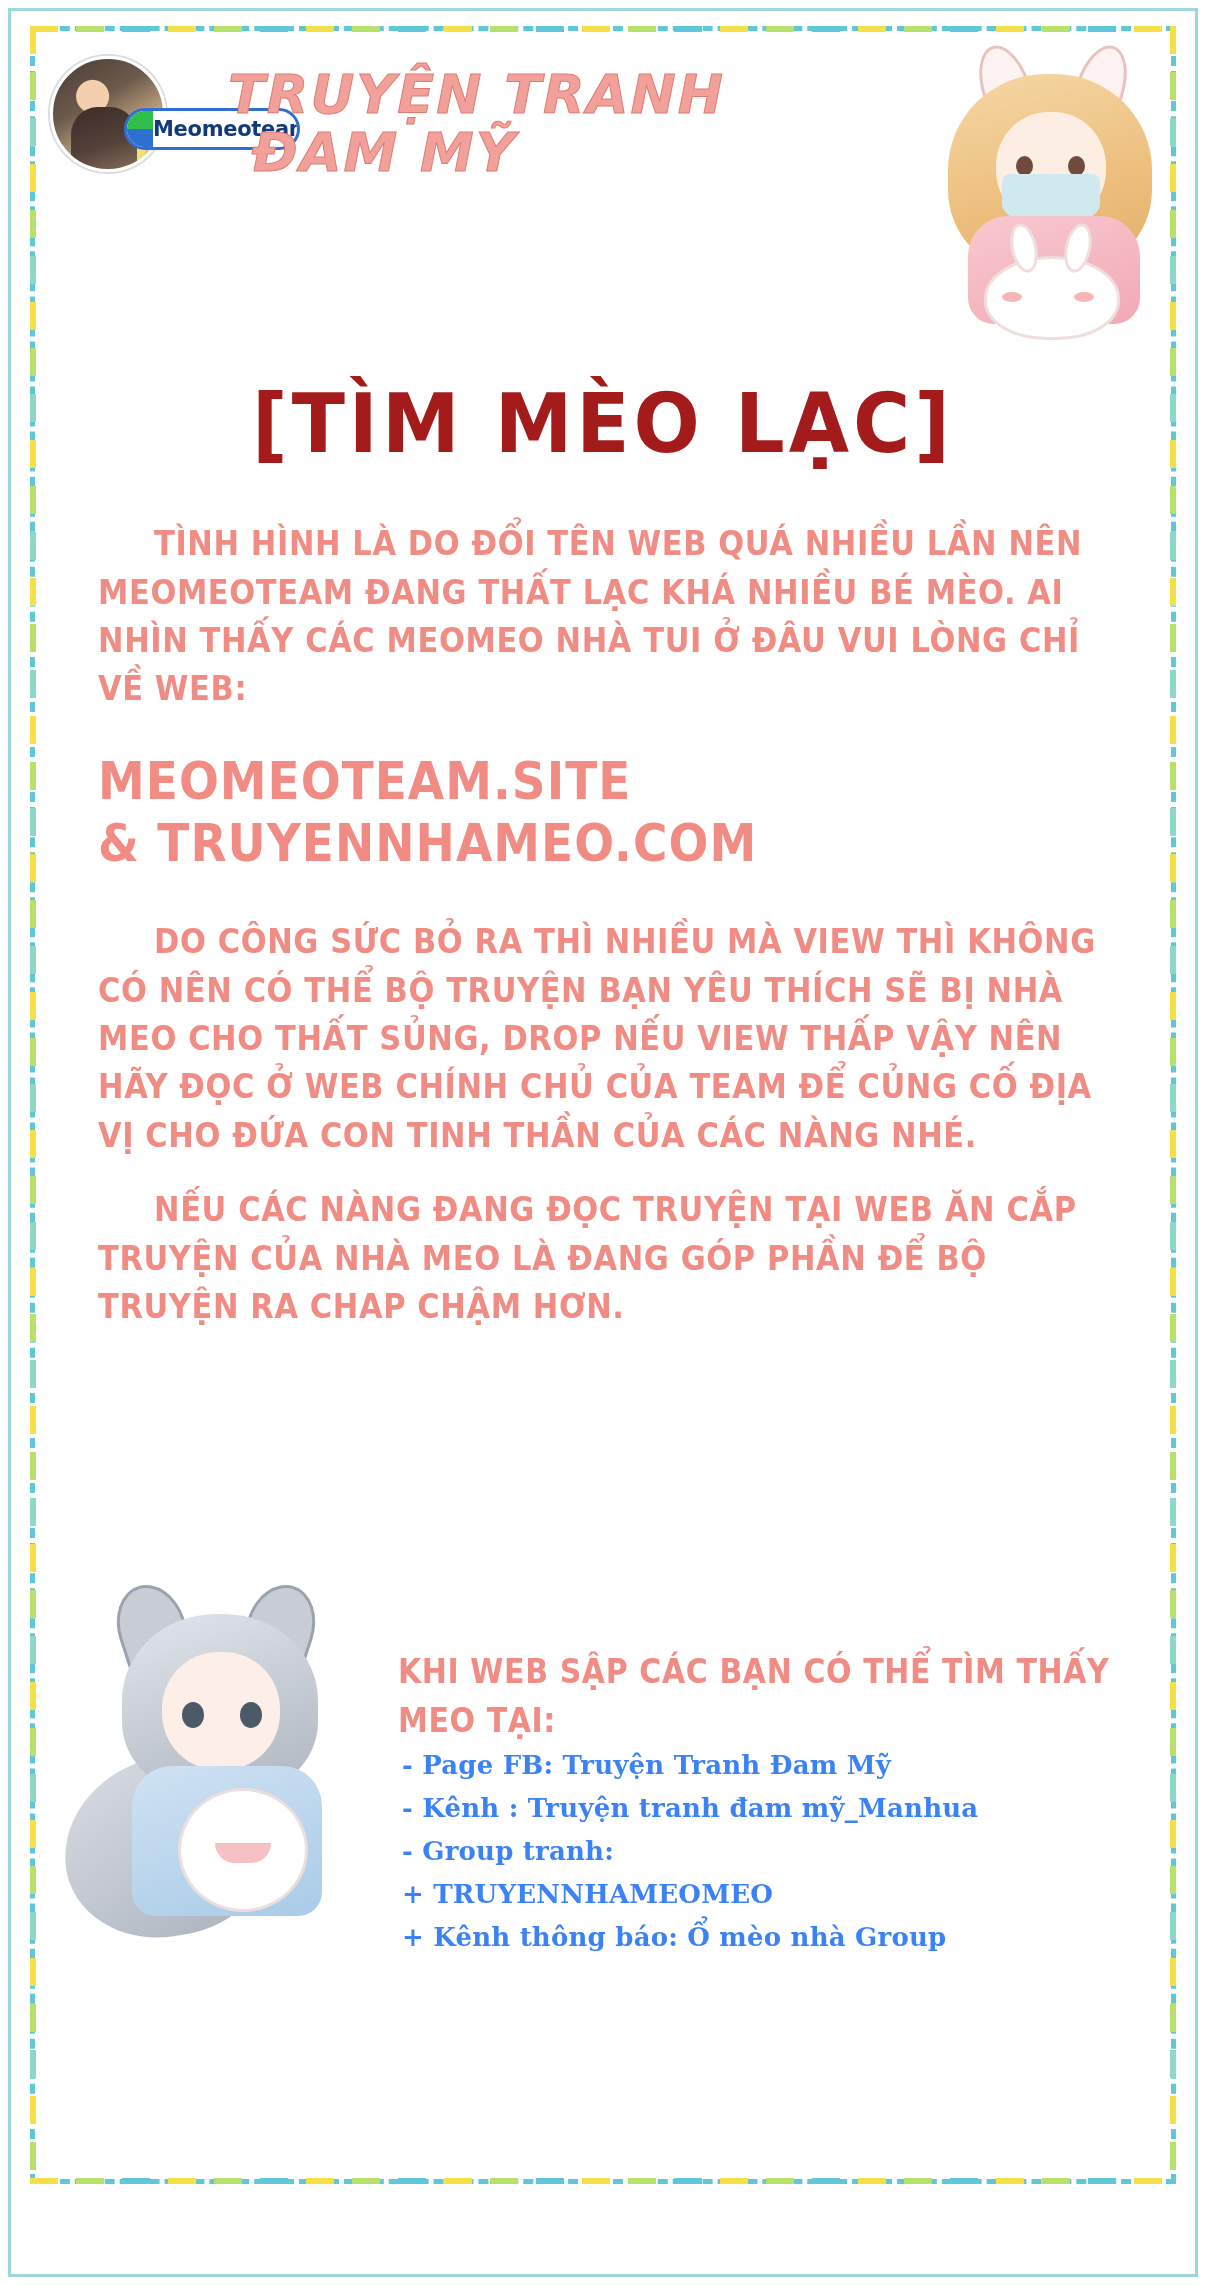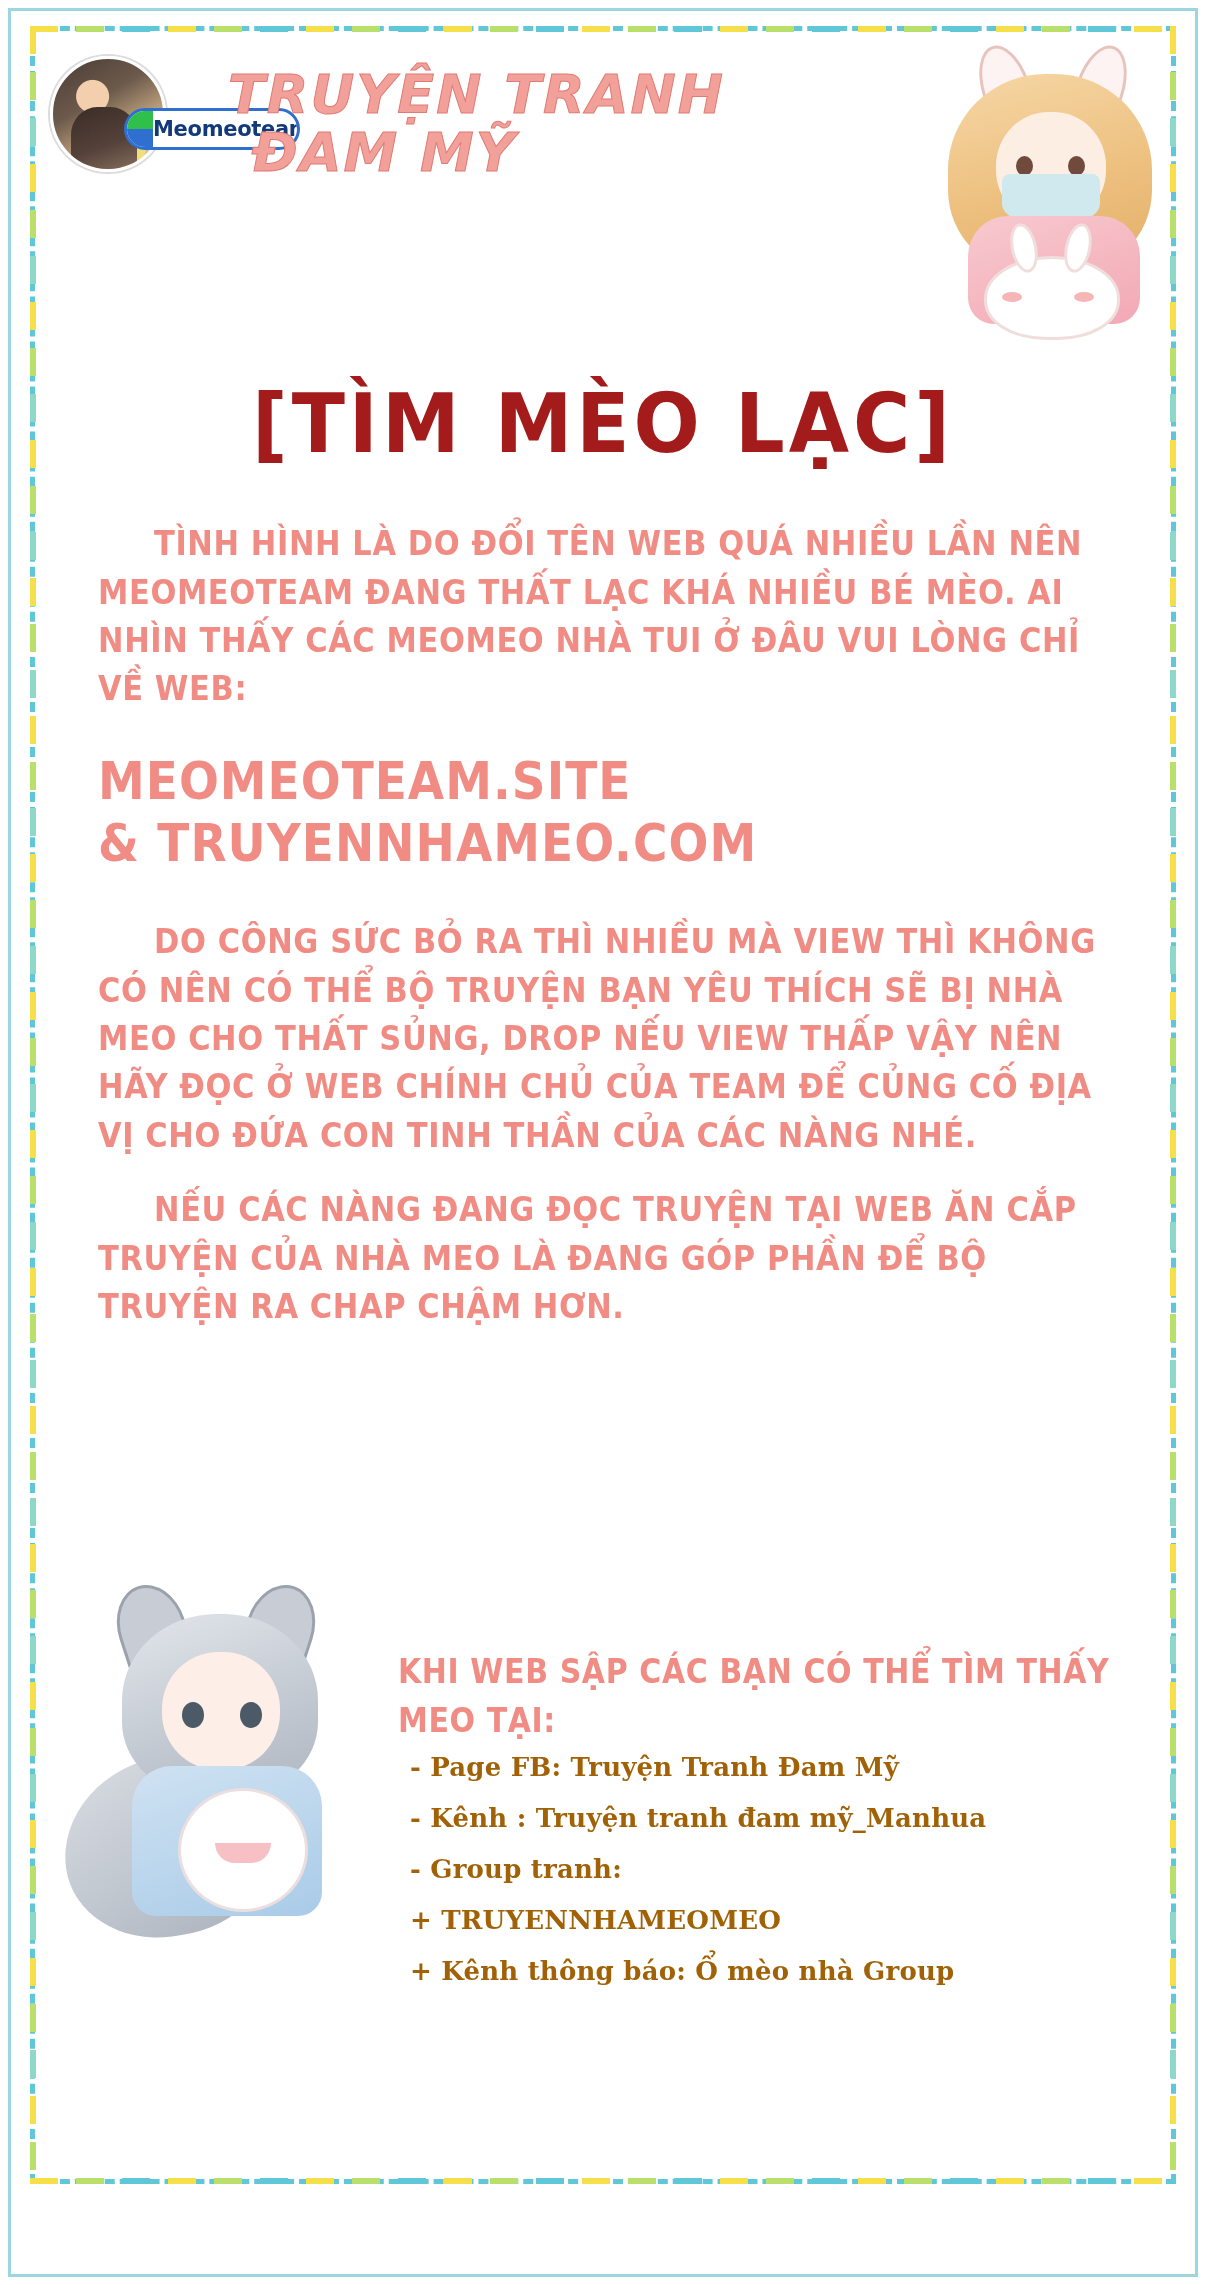--- a/index.html
+++ b/index.html
@@ -403,23 +403,23 @@
     text-transform: uppercase;
     margin: 0 0 10px 0;
     transform: scaleY(1.1);
     transform-origin: left top;
   }
   .contact-item {
     font-family: "DejaVu Serif", serif;
     font-weight: bold;
     font-size: 26px;
     line-height: 39px;
-    color: #a16207;
+    color: #3b82f6;
     letter-spacing: 0.2px;
-    margin: 12px;
+    margin: 4px;
   }
 </style>
 </head>
 <body>
 
 <div class="page">
 
   <div class="outer-frame"></div>
   <div class="dashed-frame"></div>
   <div class="dash-top"></div>

